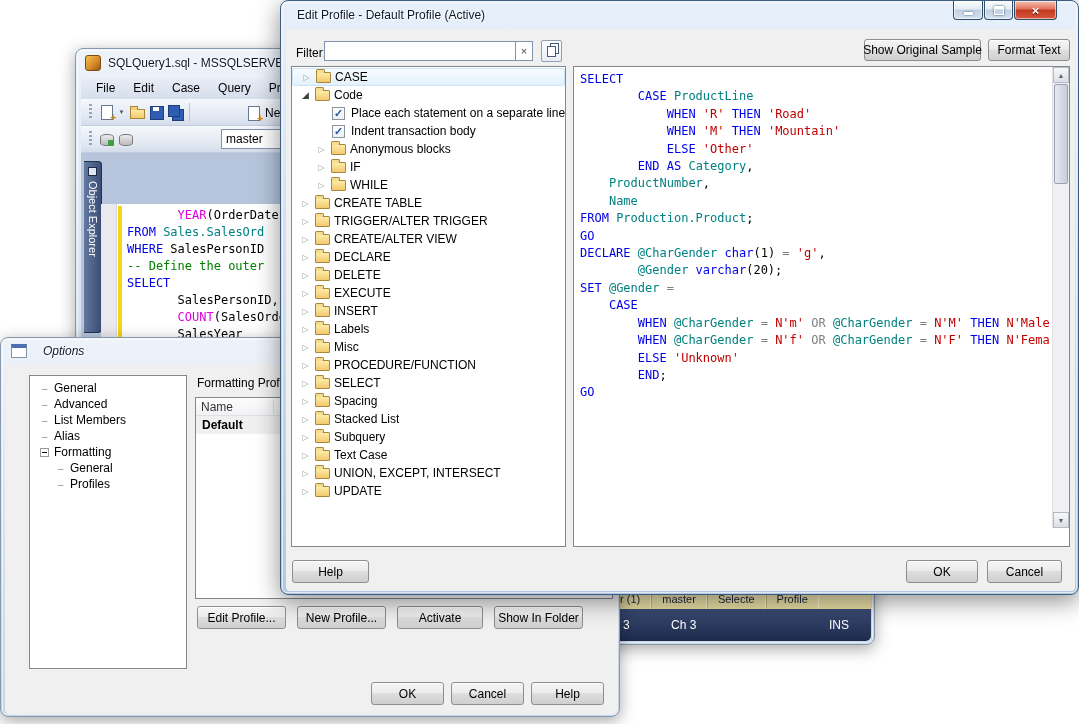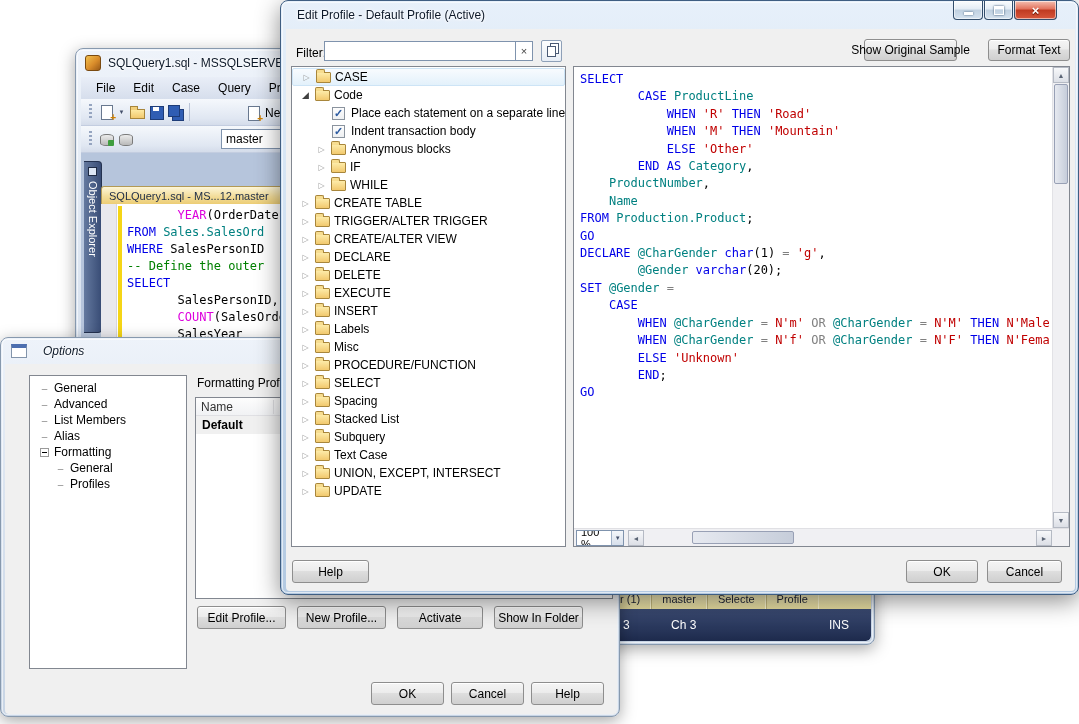--- a/index.html
+++ b/index.html
@@ -115,23 +115,20 @@
       </div>
     </div>
 
     <div style="position:absolute;left:5px;top:104px;width:790px;height:488px;background:#b6c5dc;overflow:hidden;border-radius:0 0 5px 5px;">
 
       <div style="position:absolute;left:3px;top:8px;width:18px;height:172px;background:linear-gradient(90deg,#64799f,#394d76);border:1px solid #243250;border-left:none;border-radius:0 4px 4px 0;display:flex;flex-direction:column;align-items:center;padding-top:5px;gap:5px;">
         <span style="width:9px;height:9px;background:#dce6f4;border:1px solid #1e2a44;flex:none;"></span>
         <span style="writing-mode:vertical-rl;font-size:11px;color:#fff;white-space:nowrap;">Object Explorer</span>
       </div>
 
-      <div style="position:absolute;left:20px;top:33px;width:182px;height:18px;background:linear-gradient(#fdf6d8,#f3dd9a 55%,#eccd75);border:1px solid #b39a55;border-bottom:none;border-radius:3px 3px 0 0;display:flex;align-items:center;padding:0 7px;">
-        <span style="font-size:11px;color:#1c2b45;white-space:nowrap;overflow:hidden;">SQLQuery1.sql - MS...12.master</span>
-      </div>
 
       <div style="position:absolute;left:20px;top:51px;width:770px;height:383px;background:#fff;overflow:hidden;">
         <div style="position:absolute;left:0;top:0;width:16px;height:100%;background:#e9e9ee;border-right:1px solid #d6d6dc;"></div>
         <div style="position:absolute;left:17px;top:2px;width:4px;height:140px;background:#f5d516;"></div>
         <div class="code ssms-code" style="position:absolute;left:26px;top:3px;"><div class="code-line"><span class="tk tk-pl">       </span><span class="tk tk-fn">YEAR</span><span class="tk tk-pl">(OrderDate)</span></div><div class="code-line"><span class="tk tk-kw">FROM</span><span class="tk tk-pl"> </span><span class="tk tk-id">Sales.SalesOrd</span></div><div class="code-line"><span class="tk tk-kw">WHERE</span><span class="tk tk-pl"> SalesPersonID</span></div><div class="code-line"><span class="tk tk-cmt">-- Define the outer</span></div><div class="code-line"><span class="tk tk-kw">SELECT</span></div><div class="code-line"><span class="tk tk-pl">       SalesPersonID,</span></div><div class="code-line"><span class="tk tk-pl">       </span><span class="tk tk-fn">COUNT</span><span class="tk tk-pl">(SalesOrde</span></div><div class="code-line"><span class="tk tk-pl">       SalesYear</span></div></div>
       </div>
 
       <div style="position:absolute;left:0;top:434px;width:790px;height:22px;background:linear-gradient(#f4edc4,#e7dd9e);border-top:1px solid #b5a968;display:flex;align-items:center;padding-left:522px;font-size:11px;color:#1c2133;">
           <span class="strip-cell">ar (1)</span>
           <span class="strip-cell">master</span>
@@ -221,21 +218,21 @@
     <div class="client" style="left:5px;top:28px;width:789px;height:562px;border-radius:0 0 4px 4px;">
 
       <span style="position:absolute;left:10px;top:17px;font-size:12px;">Filter:</span>
       <input style="position: absolute; left: 38px; top: 12px; width: 192px; height: 20px; border: 1px solid rgb(127, 147, 173); font-size: 12px; padding: 0px 4px; font-family: &quot;Liberation Sans&quot;, sans-serif;" value="">
       <div style="position:absolute;left:229px;top:12px;width:18px;height:20px;background:#fff;border:1px solid #7f93ad;display:flex;align-items:center;justify-content:center;font-size:11px;color:#444;">
           <span>×</span>
         </div>
       <div style="position:absolute;left:255px;top:11px;width:21px;height:22px;background:linear-gradient(#fdfefe,#e7edf5);border:1px solid #8ea0b8;border-radius:2px;display:flex;align-items:center;justify-content:center;">
         <span style="position:relative;width:9px;height:11px;background:#fff;border:1px solid #4a5a74;box-shadow:3px -3px 0 -1px #fff,3px -3px 0 0 #4a5a74;"></span>
       </div>
-      <div class="btn" style="position:absolute;left:578px;top:10px;width:93px;height:22px;">Show Original Sample</div>
+      <div class="btn" style="position:absolute;left:578px;top:10px;width:117px;height:22px;">Show Original Sample</div>
       <div class="btn" style="position:absolute;left:702px;top:10px;width:82px;height:22px;">Format Text</div>
 
       <div class="panel" style="left:5px;top:37px;width:275px;height:481px;padding-top:1px;">
           <div class="trow selected">
             <span class="chev">▷</span>
             <span class="folder"></span>
             <span class="tlabel">CASE</span>
           </div>
           <div class="trow">
             <span class="chev exp">◢</span>
@@ -356,33 +353,20 @@
         <div class="code preview-code" style="position:absolute;left:6px;top:4px;right:16px;bottom:20px;overflow:hidden;"><div class="code-line"><span class="tk tk-kw">SELECT</span></div><div class="code-line"><span class="tk tk-pl">        </span><span class="tk tk-kw">CASE</span><span class="tk tk-pl"> </span><span class="tk tk-id">ProductLine</span></div><div class="code-line"><span class="tk tk-pl">            </span><span class="tk tk-kw">WHEN</span><span class="tk tk-pl"> </span><span class="tk tk-str">'R'</span><span class="tk tk-pl"> </span><span class="tk tk-kw">THEN</span><span class="tk tk-pl"> </span><span class="tk tk-str">'Road'</span></div><div class="code-line"><span class="tk tk-pl">            </span><span class="tk tk-kw">WHEN</span><span class="tk tk-pl"> </span><span class="tk tk-str">'M'</span><span class="tk tk-pl"> </span><span class="tk tk-kw">THEN</span><span class="tk tk-pl"> </span><span class="tk tk-str">'Mountain'</span></div><div class="code-line"><span class="tk tk-pl">            </span><span class="tk tk-kw">ELSE</span><span class="tk tk-pl"> </span><span class="tk tk-str">'Other'</span></div><div class="code-line"><span class="tk tk-pl">        </span><span class="tk tk-kw">END</span><span class="tk tk-pl"> </span><span class="tk tk-kw">AS</span><span class="tk tk-pl"> </span><span class="tk tk-id">Category</span><span class="tk tk-pl">,</span></div><div class="code-line"><span class="tk tk-pl">    </span><span class="tk tk-id">ProductNumber</span><span class="tk tk-pl">,</span></div><div class="code-line"><span class="tk tk-pl">    </span><span class="tk tk-id">Name</span></div><div class="code-line"><span class="tk tk-kw">FROM</span><span class="tk tk-pl"> </span><span class="tk tk-id">Production.Product</span><span class="tk tk-pl">;</span></div><div class="code-line"><span class="tk tk-kw">GO</span></div><div class="code-line"><span class="tk tk-kw">DECLARE</span><span class="tk tk-pl"> </span><span class="tk tk-id">@CharGender</span><span class="tk tk-pl"> </span><span class="tk tk-kw">char</span><span class="tk tk-pl">(1) </span><span class="tk tk-op">=</span><span class="tk tk-pl"> </span><span class="tk tk-str">'g'</span><span class="tk tk-pl">,</span></div><div class="code-line"><span class="tk tk-pl">        </span><span class="tk tk-id">@Gender</span><span class="tk tk-pl"> </span><span class="tk tk-kw">varchar</span><span class="tk tk-pl">(20);</span></div><div class="code-line"><span class="tk tk-kw">SET</span><span class="tk tk-pl"> </span><span class="tk tk-id">@Gender</span><span class="tk tk-pl"> </span><span class="tk tk-op">=</span></div><div class="code-line"><span class="tk tk-pl">    </span><span class="tk tk-kw">CASE</span></div><div class="code-line"><span class="tk tk-pl">        </span><span class="tk tk-kw">WHEN</span><span class="tk tk-pl"> </span><span class="tk tk-id">@CharGender</span><span class="tk tk-pl"> </span><span class="tk tk-op">=</span><span class="tk tk-pl"> </span><span class="tk tk-str">N'm'</span><span class="tk tk-pl"> </span><span class="tk tk-op">OR</span><span class="tk tk-pl"> </span><span class="tk tk-id">@CharGender</span><span class="tk tk-pl"> </span><span class="tk tk-op">=</span><span class="tk tk-pl"> </span><span class="tk tk-str">N'M'</span><span class="tk tk-pl"> </span><span class="tk tk-kw">THEN</span><span class="tk tk-pl"> </span><span class="tk tk-str">N'Male</span></div><div class="code-line"><span class="tk tk-pl">        </span><span class="tk tk-kw">WHEN</span><span class="tk tk-pl"> </span><span class="tk tk-id">@CharGender</span><span class="tk tk-pl"> </span><span class="tk tk-op">=</span><span class="tk tk-pl"> </span><span class="tk tk-str">N'f'</span><span class="tk tk-pl"> </span><span class="tk tk-op">OR</span><span class="tk tk-pl"> </span><span class="tk tk-id">@CharGender</span><span class="tk tk-pl"> </span><span class="tk tk-op">=</span><span class="tk tk-pl"> </span><span class="tk tk-str">N'F'</span><span class="tk tk-pl"> </span><span class="tk tk-kw">THEN</span><span class="tk tk-pl"> </span><span class="tk tk-str">N'Fema</span></div><div class="code-line"><span class="tk tk-pl">        </span><span class="tk tk-kw">ELSE</span><span class="tk tk-pl"> </span><span class="tk tk-str">'Unknown'</span></div><div class="code-line"><span class="tk tk-pl">        </span><span class="tk tk-kw">END</span><span class="tk tk-pl">;</span></div><div class="code-line"><span class="tk tk-kw">GO</span></div></div>
         <div style="position:absolute;right:0;top:0;width:17px;bottom:18px;background:#f0f0f3;border-left:1px solid #e2e2e6;">
           <div class="sb-btn" style="position:absolute;top:0;left:0;right:0;height:16px;">
               <span>▲</span>
             </div>
           <div class="sb-thumb" style="position:absolute;left:1px;right:1px;top:17px;height:100px;"></div>
           <div class="sb-btn" style="position:absolute;bottom:0;left:0;right:0;height:16px;">
               <span>▼</span>
             </div>
         </div>
-        <div style="position:absolute;left:0;right:0;bottom:0;height:18px;background:#f0f0f3;border-top:1px solid #e0e0e4;">
-          <div class="combo" style="position:absolute;left:2px;top:1px;width:48px;height:16px;font-size:11px;">
-            <span>100 %</span>
-            <span class="caret" style="width:12px;">▼</span>
-          </div>
-          <div class="sb-btn" style="position:absolute;left:54px;top:1px;width:16px;height:16px;">
-              <span>◄</span>
-            </div>
-          <div class="sb-thumb" style="position:absolute;left:118px;top:2px;width:102px;height:13px;"></div>
-          <div class="sb-btn" style="position:absolute;left:462px;top:1px;width:16px;height:16px;">
-              <span>►</span>
-            </div>
-        </div>
       </div>
 
       <div class="btn" style="position:absolute;left:6px;top:531px;width:77px;">Help</div>
       <div class="btn" style="position:absolute;left:620px;top:531px;width:72px;">OK</div>
       <div class="btn" style="position:absolute;left:701px;top:531px;width:75px;">Cancel</div>
     </div>
   </div>
 
 </div>
 

